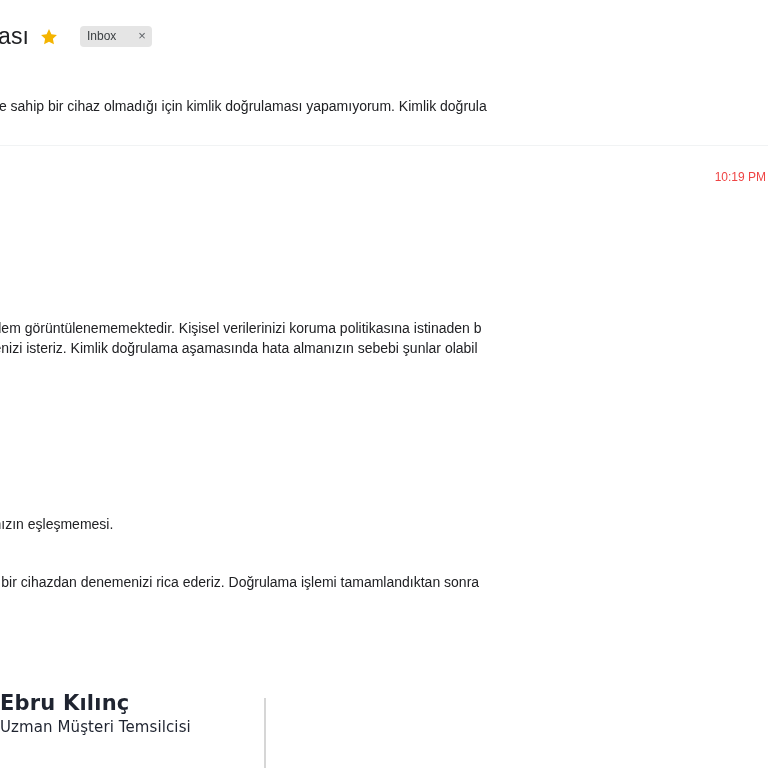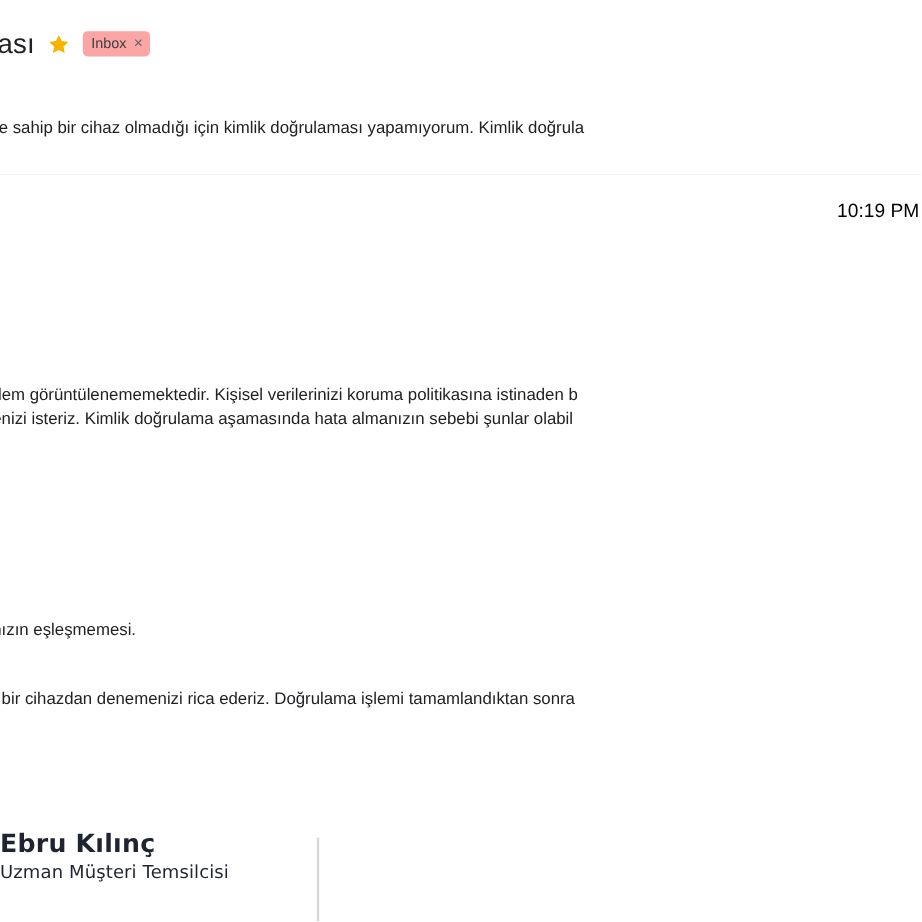--- a/index.html
+++ b/index.html
@@ -45,28 +45,29 @@
   .star-icon {
     width: 20px;
     height: 20px;
     flex: none;
     position: relative;
     top: 1px;
   }
   .label-chip {
     display: inline-flex;
     align-items: center;
-    gap: 6px;
-    background: #fca5a5;
+    gap: 22px;
+    background: #e5e5e5;
     border-radius: 4px;
     padding: 2px 6px 3px 7px;
     font-size: 12px;
     line-height: 16px;
     color: #3c4043;
     white-space: nowrap;
+    margin-left: 11px;
   }
   .label-chip .chip-x {
     font-size: 13px;
     color: #5f6368;
     line-height: 12px;
     cursor: pointer;
   }
 
   
   .msg-line {
@@ -89,23 +90,23 @@
     top: 145px;
     width: 768px;
     height: 1px;
     background: #f1f3f4;
   }
 
   .timestamp {
     position: absolute;
     top: 168px;
     right: 2px;
-    font-size: 16px;
+    font-size: 12px;
     line-height: 18px;
-    color: #000000;
+    color: #ef4444;
     white-space: nowrap;
   }
 
   .reply-block {
     position: absolute;
     left: -250px;
     top: 318px;
     width: 1300px;
   }
   .reply-block .msg-line { margin-bottom: 0; }

